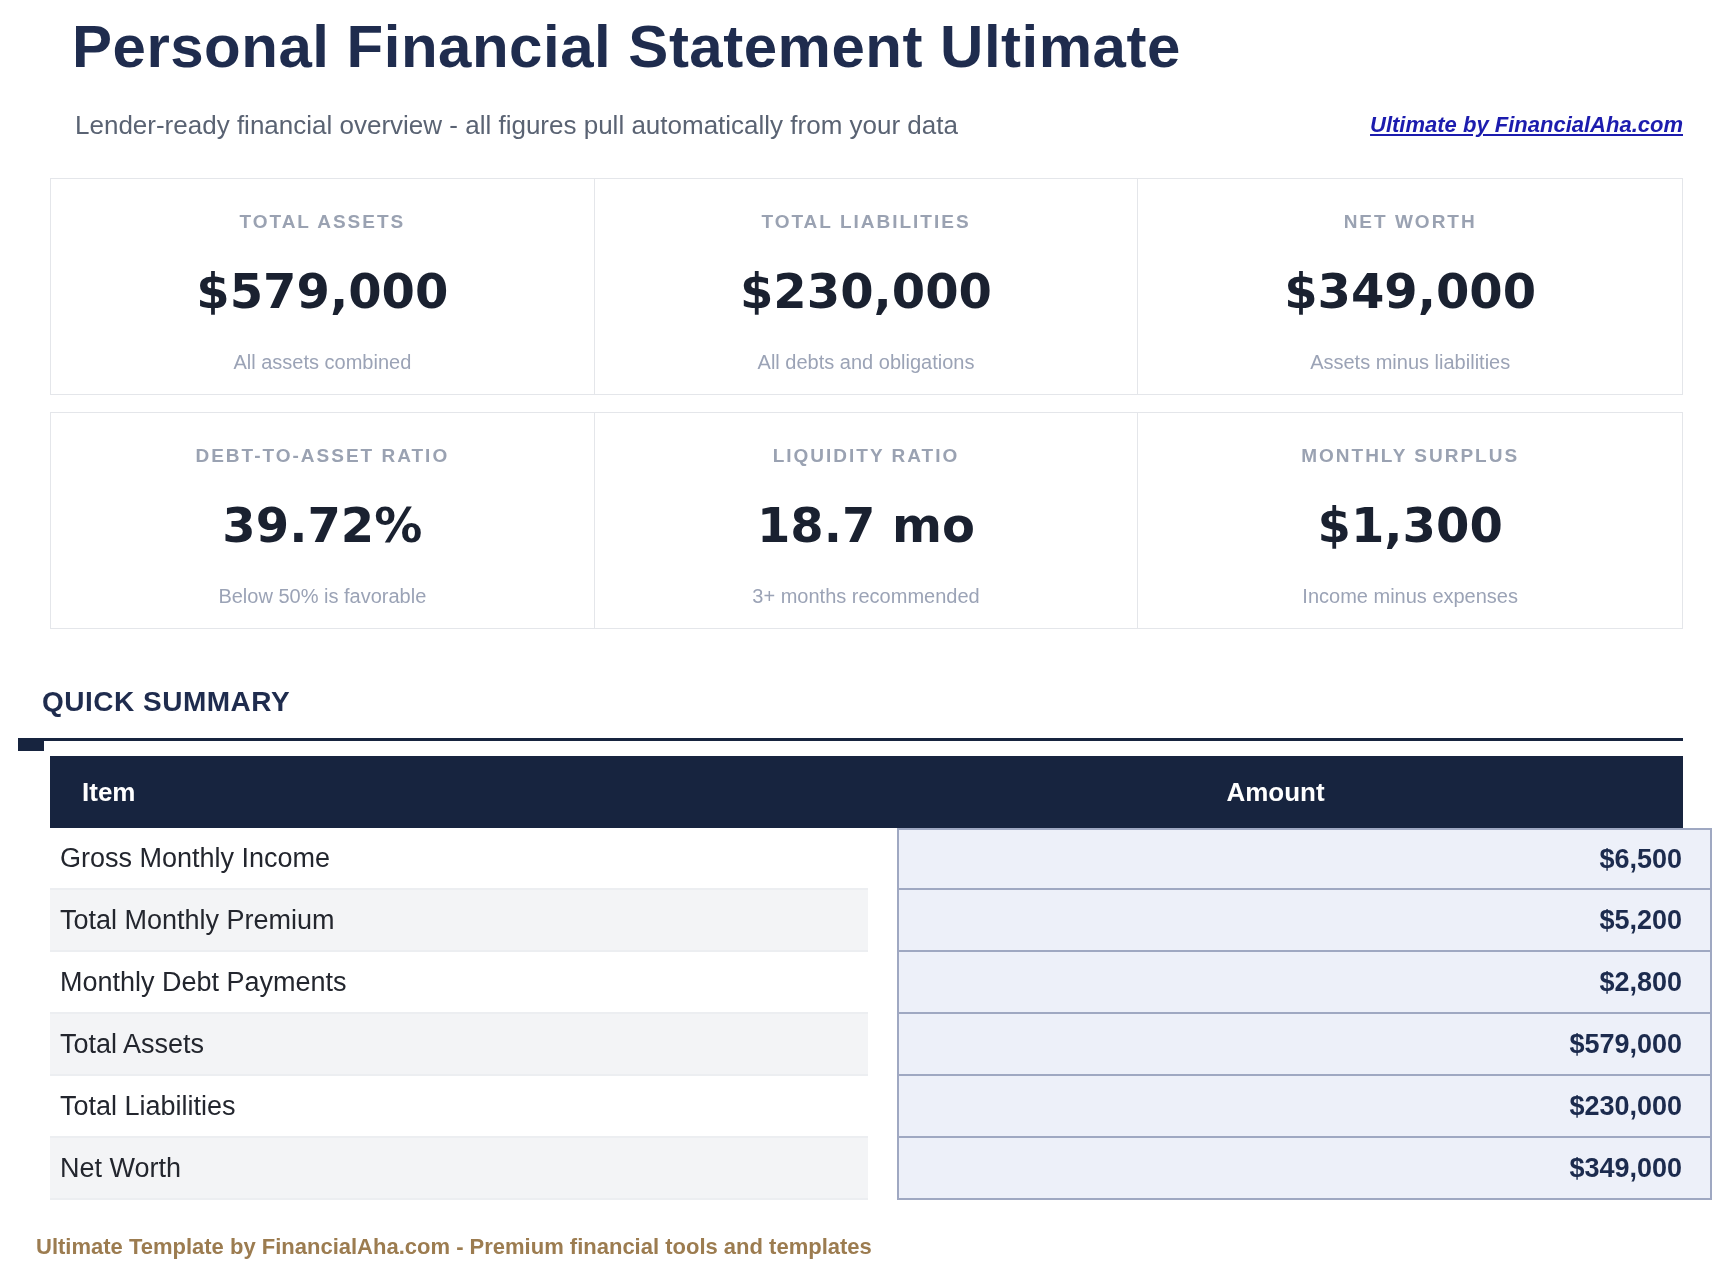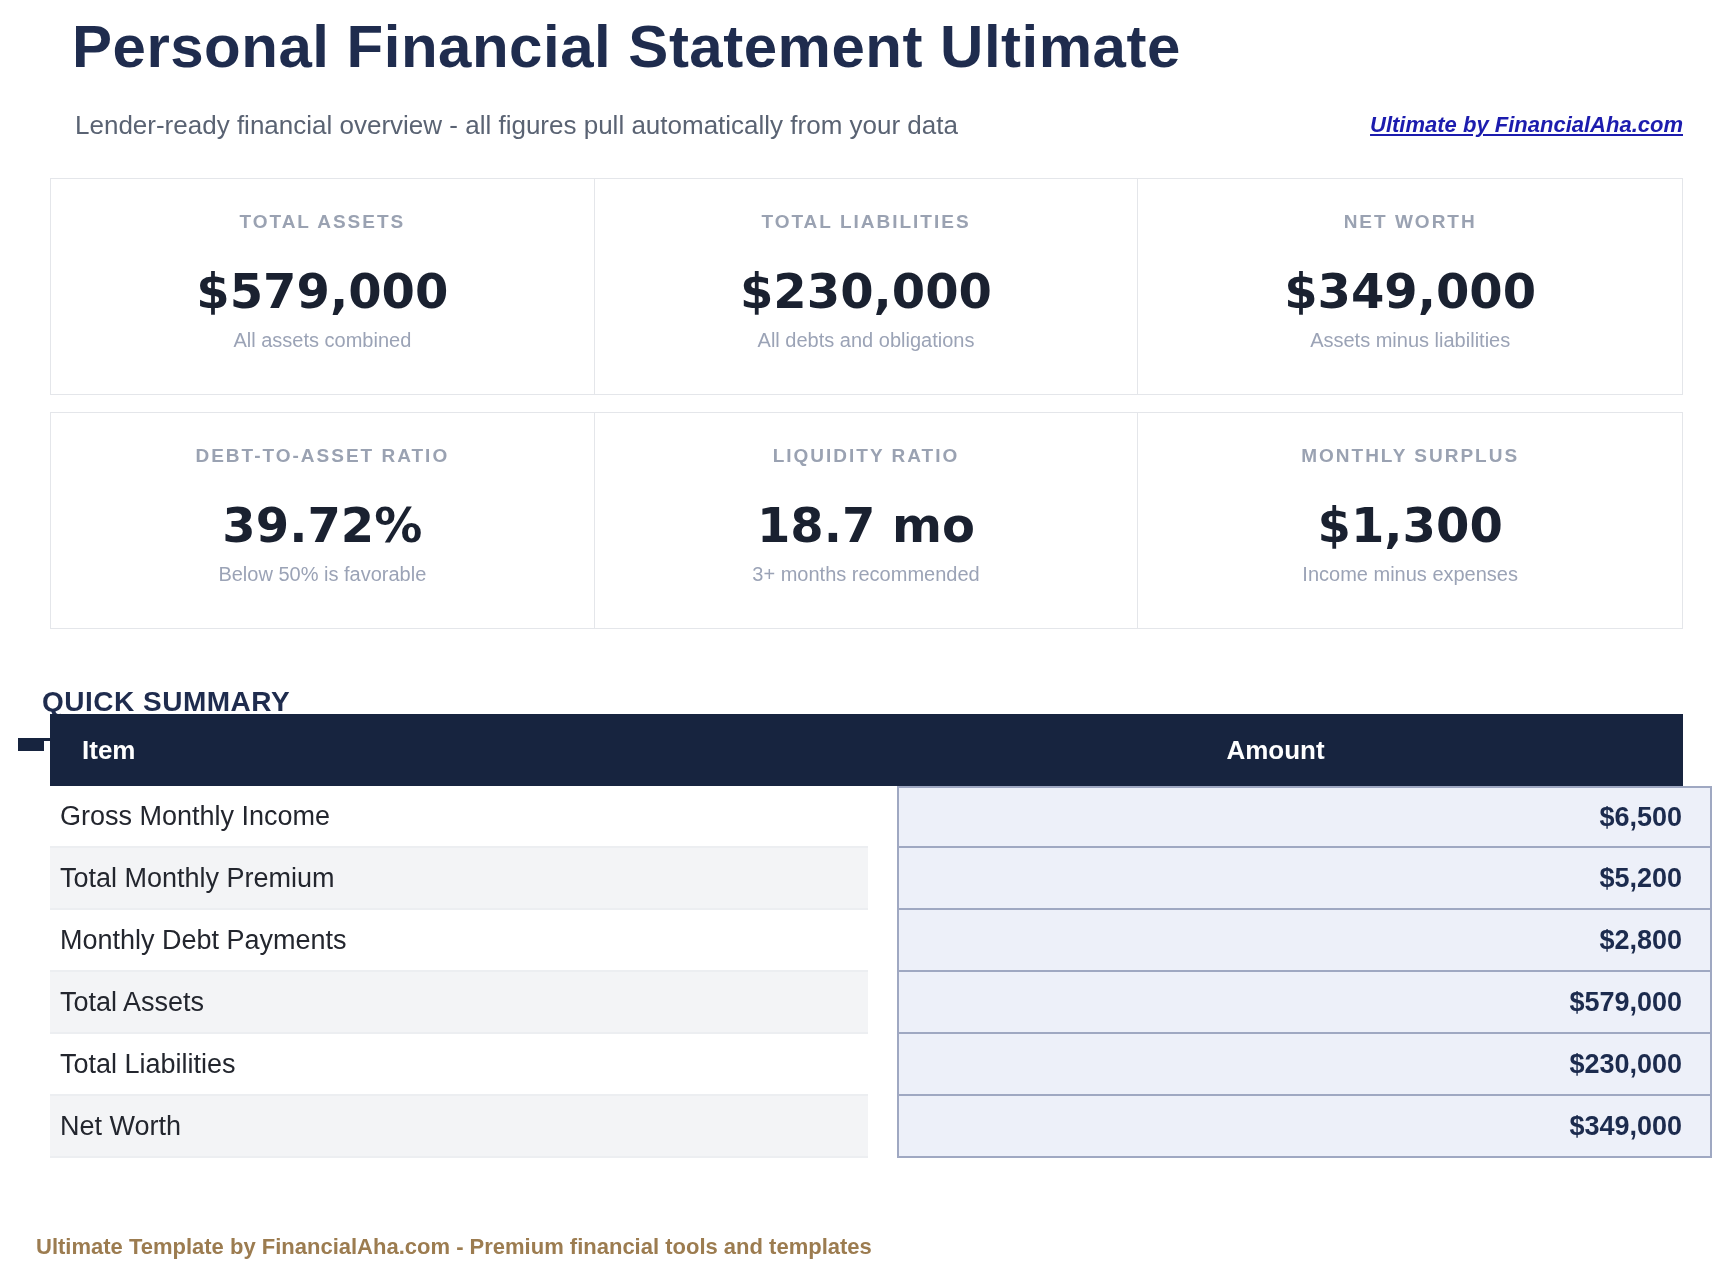--- a/index.html
+++ b/index.html
@@ -41,38 +41,38 @@
     font-size:19px;font-weight:bold;letter-spacing:2px;
     color:var(--card-label,#9aa2b2);line-height:24px;
   }
   .metric-value{
     font-family:"DejaVu Sans","Liberation Sans",sans-serif;
     font-size:48px;font-weight:bold;color:var(--card-value,#1a2130);
     line-height:60px;margin-top:27px;
   }
   .metric-caption{
     font-size:20px;color:var(--card-caption,#9ba3b6);
-    line-height:24px;margin-top:7px;
+    line-height:24px;margin-top:29px;
   }
   
   .section-heading{
     position:absolute;left:42px;top:686px;
     font-size:28px;font-weight:bold;color:var(--title,#1f2c4e);
     letter-spacing:.5px;white-space:nowrap;
   }
   .table-topline{
     position:absolute;left:18px;top:738px;width:1665px;height:3px;
     background:var(--header-bg,#17243f);
   }
   .table-topnotch{
     position:absolute;left:18px;top:738px;width:26px;height:13px;
     background:var(--header-bg,#17243f);
   }
   .summary-table{
-    position:absolute;left:50px;top:714px;width:1633px;text-align:center;
+    position:absolute;left:50px;top:756px;width:1633px;text-align:center;
   }
   .trow{display:grid;grid-template-columns:818px 815px;}
   .thead{
     background:var(--header-bg,#17243f);height:72px;
   }
   .th{
     display:flex;align-items:center;color:#ffffff;
     font-size:26px;font-weight:bold;
   }
   .th.item-h{padding-left:32px;}

